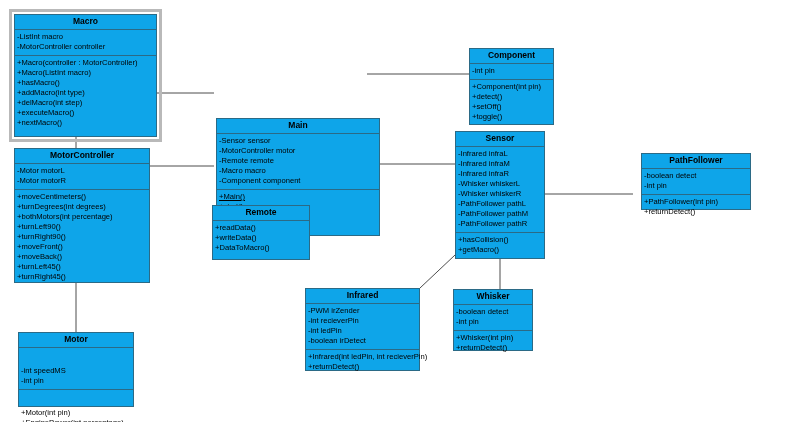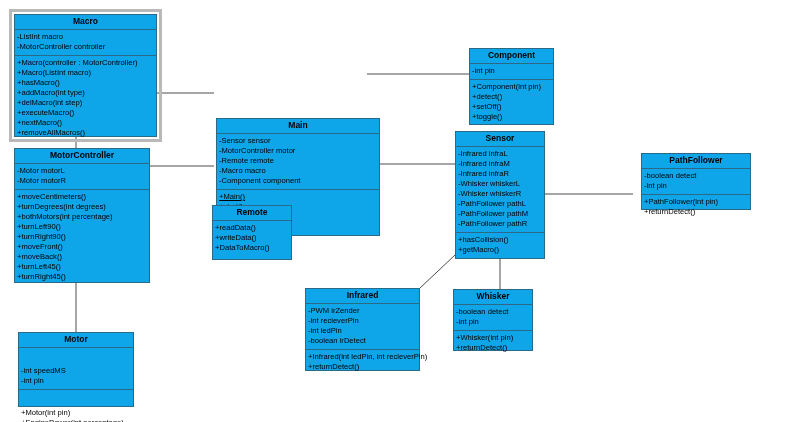--- a/index.html
+++ b/index.html
@@ -94,21 +94,20 @@
         <div class="member">-MotorController controller</div>
       </div>
       <div class="compartment">
         <div class="member">+Macro(controller : MotorController)</div>
         <div class="member">+Macro(ListInt macro)</div>
         <div class="member">+hasMacro()</div>
         <div class="member">+addMacro(int type)</div>
         <div class="member">+delMacro(int step)</div>
         <div class="member">+executeMacro()</div>
         <div class="member">+nextMacro()</div>
-        <div class="member">+removeAllMacros()</div>
       </div>
     </div>
     <div class="uml-class" style="left: 14px; top: 148px; width: 136px; height: 135px;">
       <div class="uml-title">MotorController</div>
       <div class="compartment">
         <div class="member">-Motor motorL</div>
         <div class="member">-Motor motorR</div>
       </div>
       <div class="compartment">
         <div class="member">+moveCentimeters()</div>
@@ -140,21 +139,21 @@
         <div class="member">-MotorController motor</div>
         <div class="member">-Remote remote</div>
         <div class="member">-Macro macro</div>
         <div class="member">-Component component</div>
       </div>
       <div class="compartment">
         <div class="member static">+Main()</div>
         <div class="member">+start()</div>
       </div>
     </div>
-    <div class="uml-class" style="left: 212px; top: 205px; width: 80px; height: 55px;">
+    <div class="uml-class" style="left: 212px; top: 205px; width: 98px; height: 55px;">
       <div class="uml-title">Remote</div>
       <div class="compartment">
         <div class="member">+readData()</div>
         <div class="member">+writeData()</div>
         <div class="member">+DataToMacro()</div>
       </div>
     </div>
     <div class="uml-class" style="left: 469px; top: 48px; width: 85px; height: 77px;">
       <div class="uml-title">Component</div>
       <div class="compartment">

